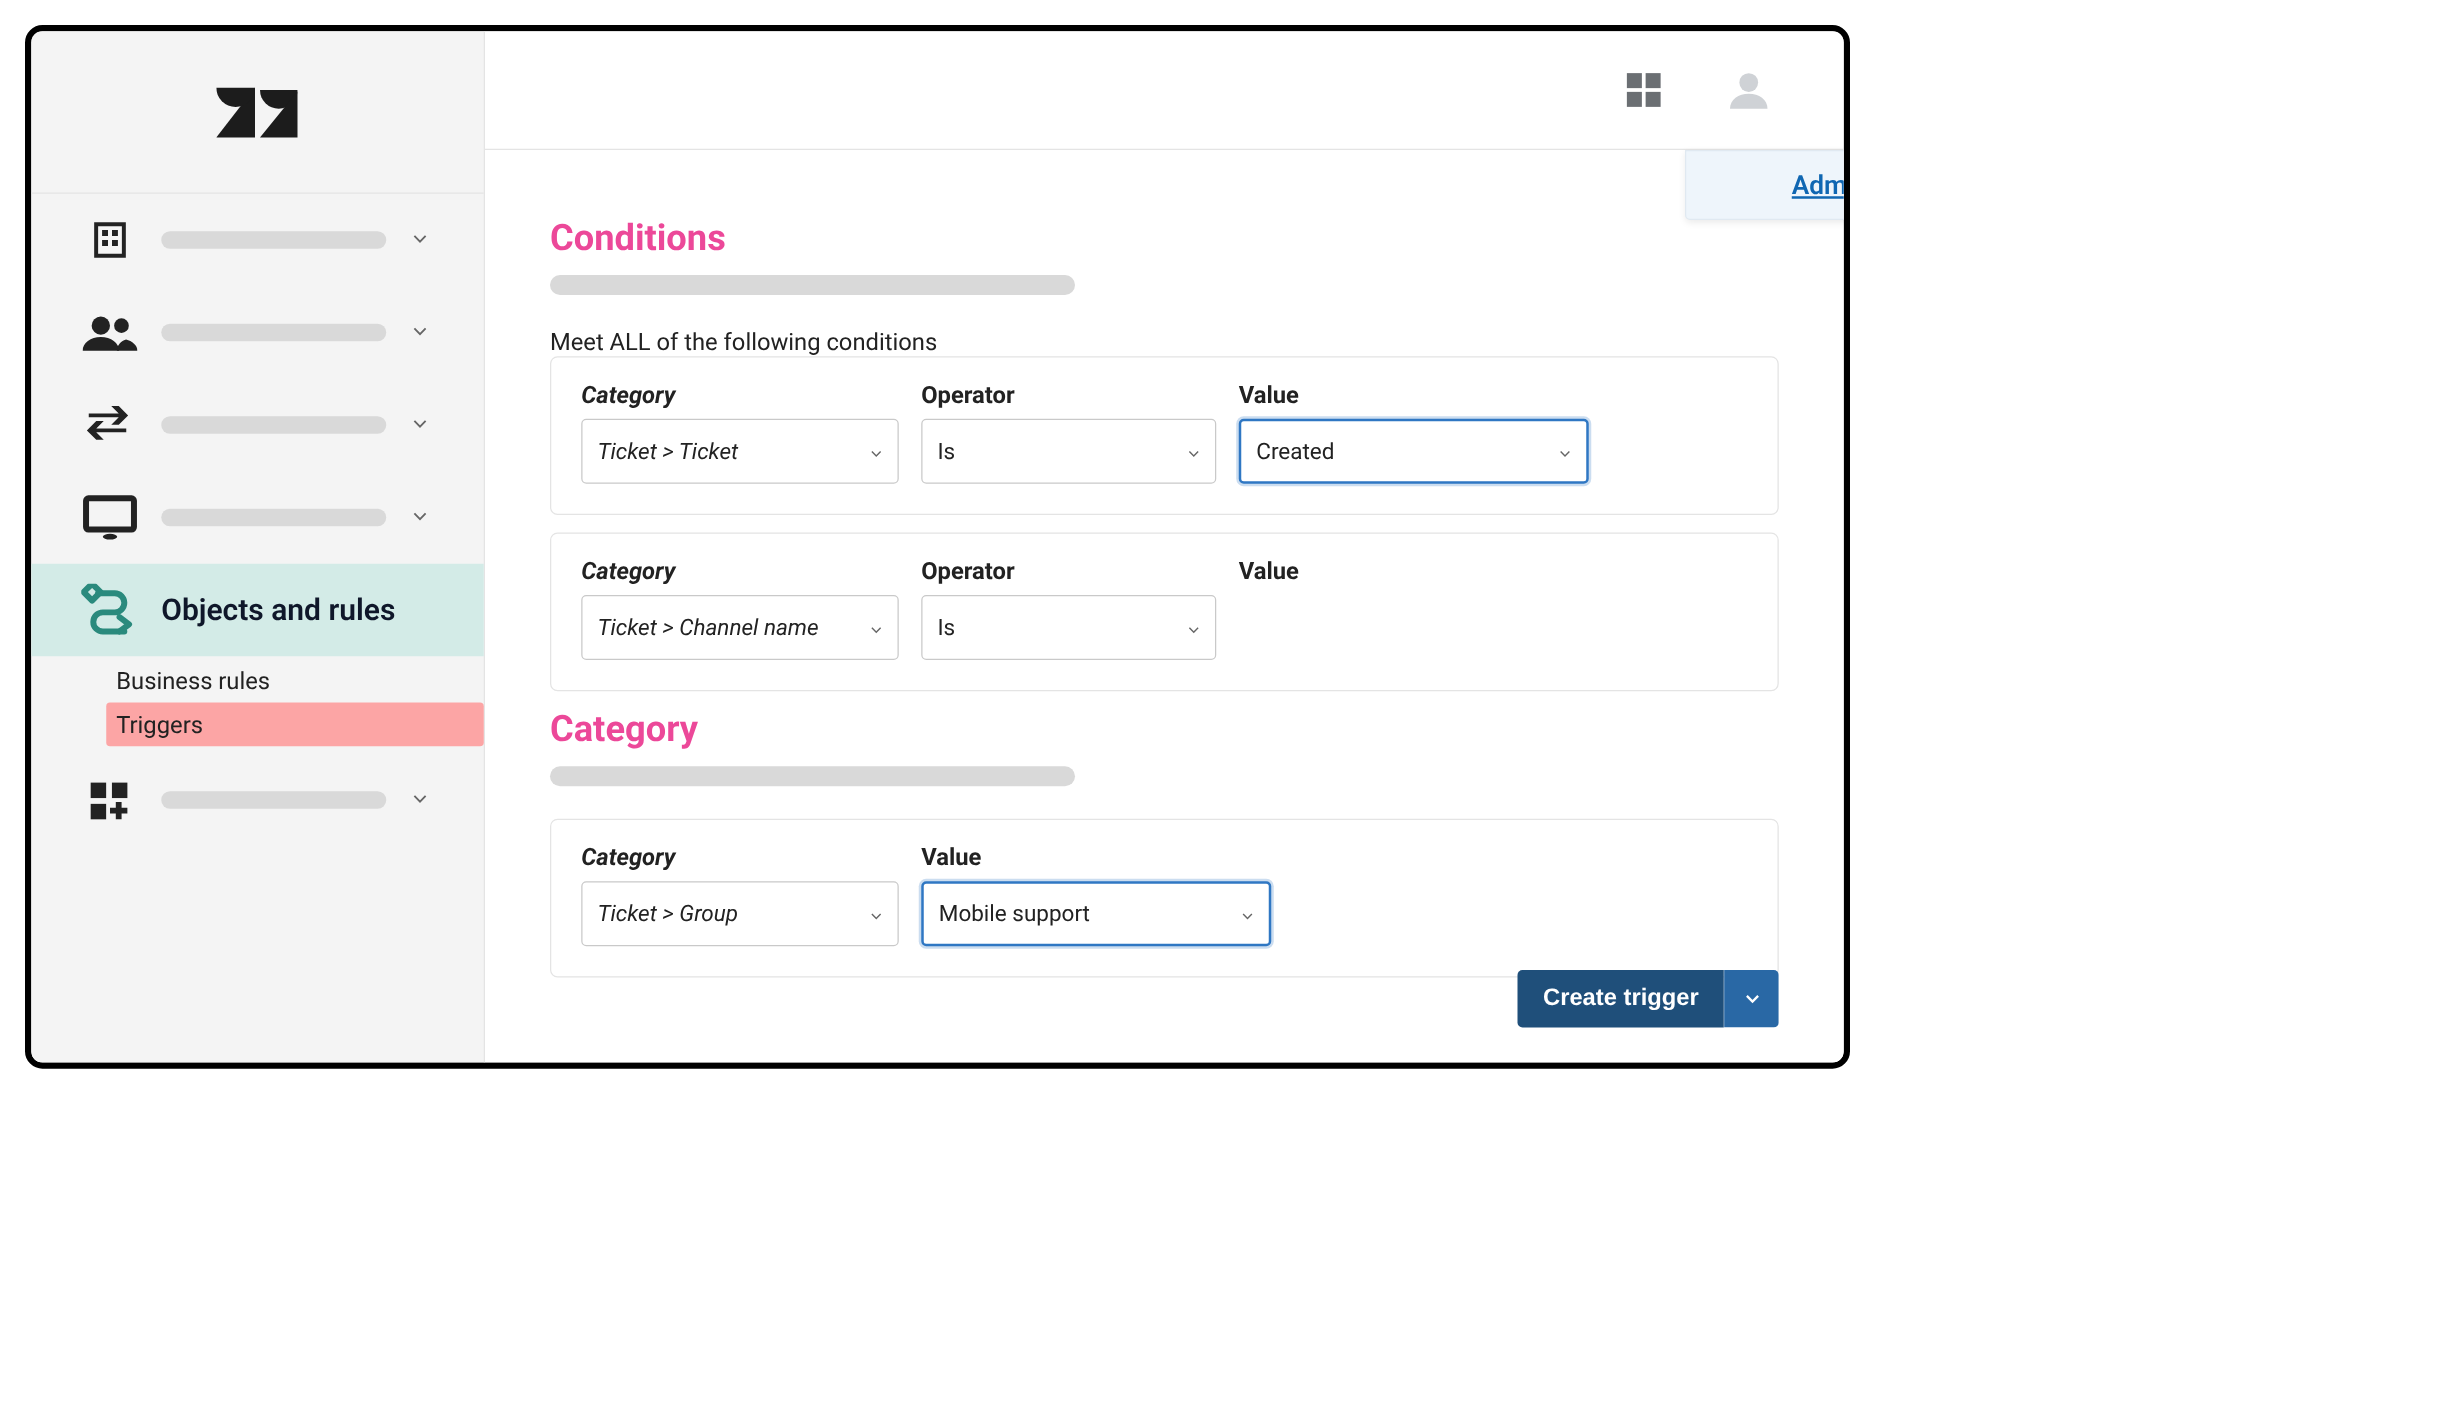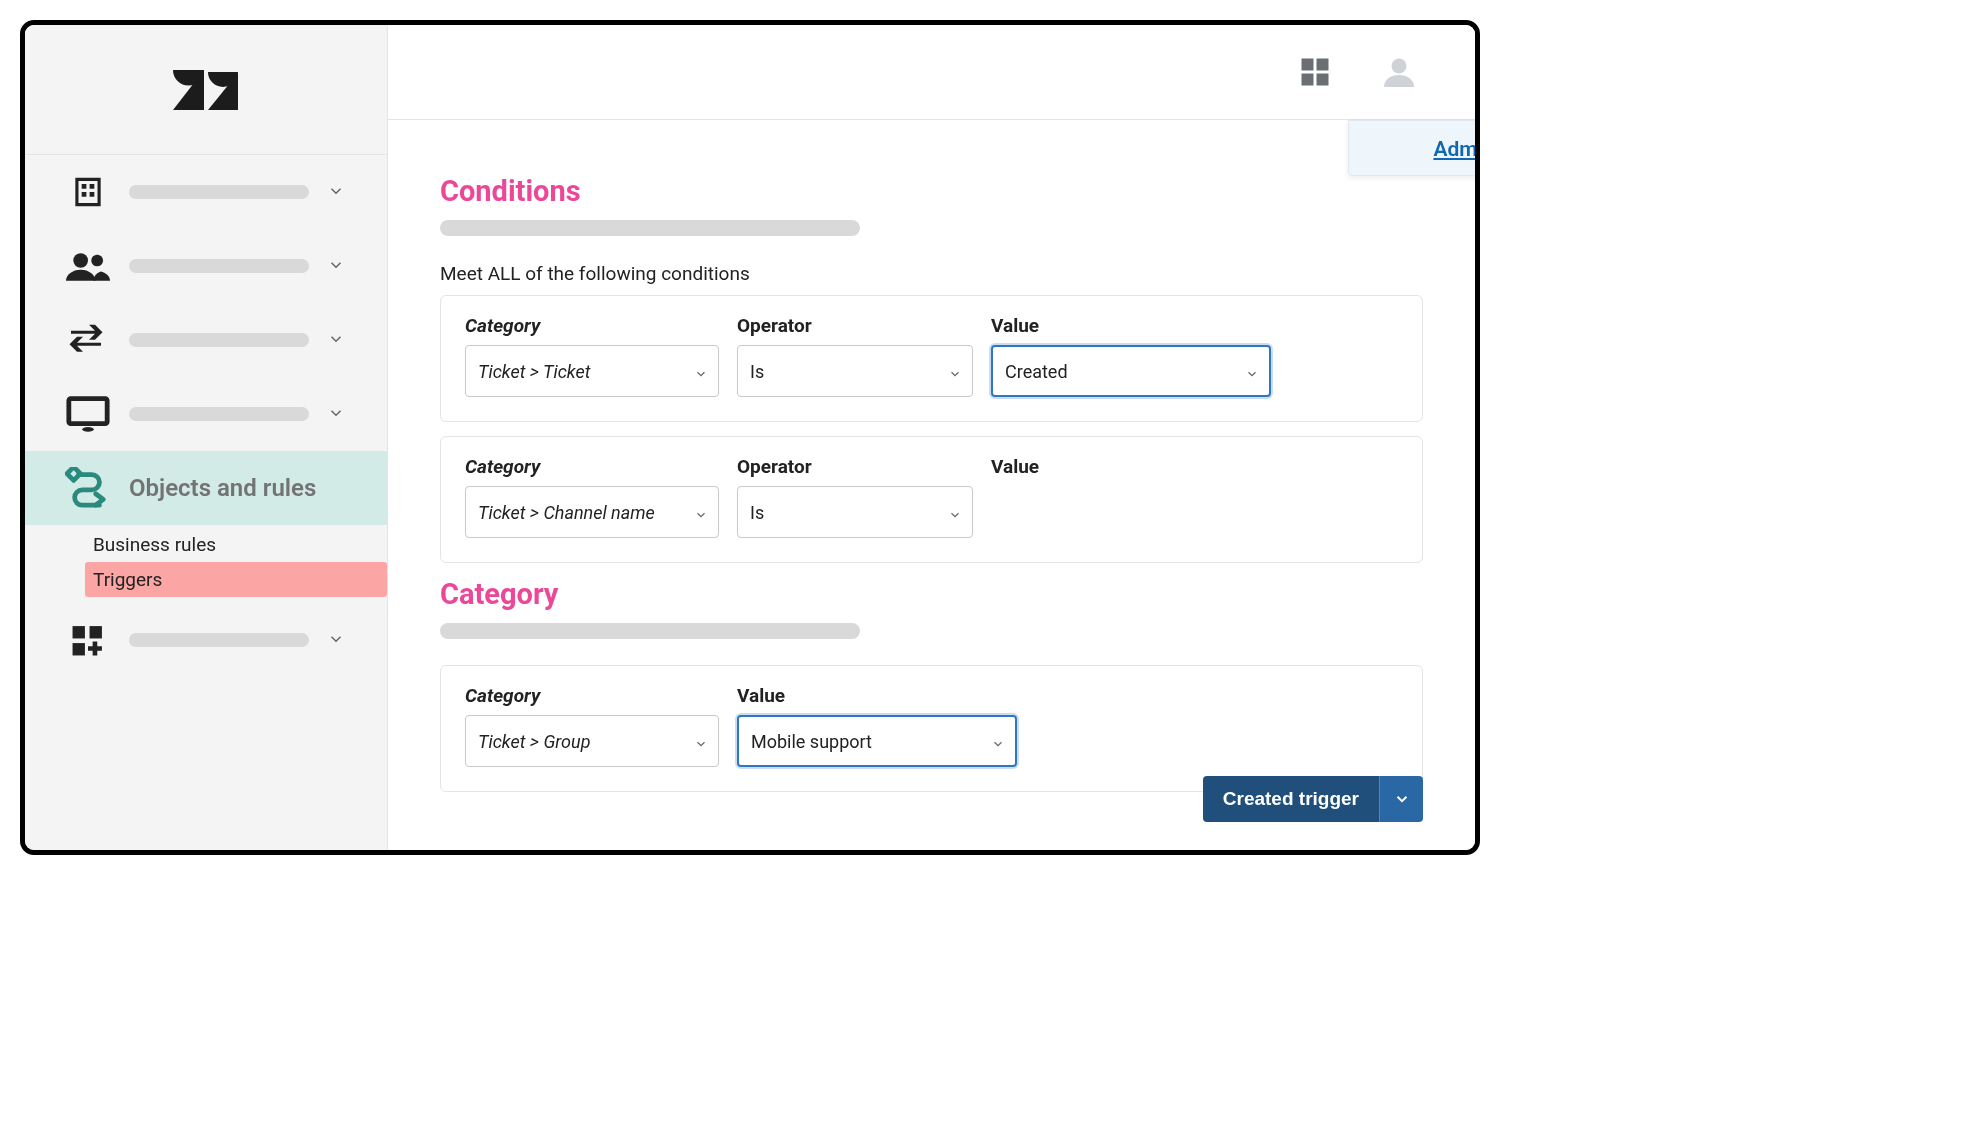--- a/index.html
+++ b/index.html
@@ -49,21 +49,21 @@
     flex: 1;
     height: 14px;
     background: #d9d9d9;
     border-radius: 7px;
     max-width: 180px;
   }
   .sidebar-chevron { width: 20px; height: 20px; color: #666; }
   .sidebar-label {
     font-size: 24px;
     font-weight: 600;
-    color: #737373;
+    color: #0f172a;
   }
   .sidebar-sub {
     padding: 2px 0 6px 60px;
   }
   .sidebar-sub-item {
     font-size: 19px;
     padding: 6px 8px;
     border-radius: 3px;
   }
   .sidebar-sub-item.active {
@@ -106,21 +106,21 @@
     padding: 40px 52px 0 52px;
   }
   h2 { font-size: 29px; font-weight:700; margin: 14px 0 12px 0; color:#ec4899;}
   .long-placeholder {
     height: 16px;
     background:#d9d9d9;
     border-radius:8px;
     width: 420px;
     margin-bottom: 26px;
   }
-  .section-label { font-size: 19px; margin-bottom: 10px; color:#222; }
+  .section-label { font-size: 19px; color:#222; }
   .rule-card {
     border:1px solid #e4e4e4;
     border-radius:6px;
     padding: 18px 24px 24px 24px;
     margin-bottom: 14px;
   }
   .cols { display:flex; gap: 18px; }
   .col-category { flex: 0 0 254px; font-style: italic; }
   .col-operator { flex: 0 0 236px; }
   .col-value    { flex: 0 0 280px; }
@@ -395,21 +395,21 @@
                     <polyline points="6 9 12 15 18 9"></polyline>
                   </svg></span>
             </div>
           </div>
         </div>
       </div>
 
     </div>
 
     <div class="footer">
-      <button class="btn-primary">Created trigger</button>
+      <button class="btn-primary">Create trigger</button>
       <div class="btn-primary-split">
         <svg width="18" height="18" viewBox="0 0 24 24" fill="none" stroke="currentColor" stroke-width="2.5">
             <polyline points="6 9 12 15 18 9"></polyline>
           </svg>
       </div>
     </div>
 
   </div>
 </div>
 

